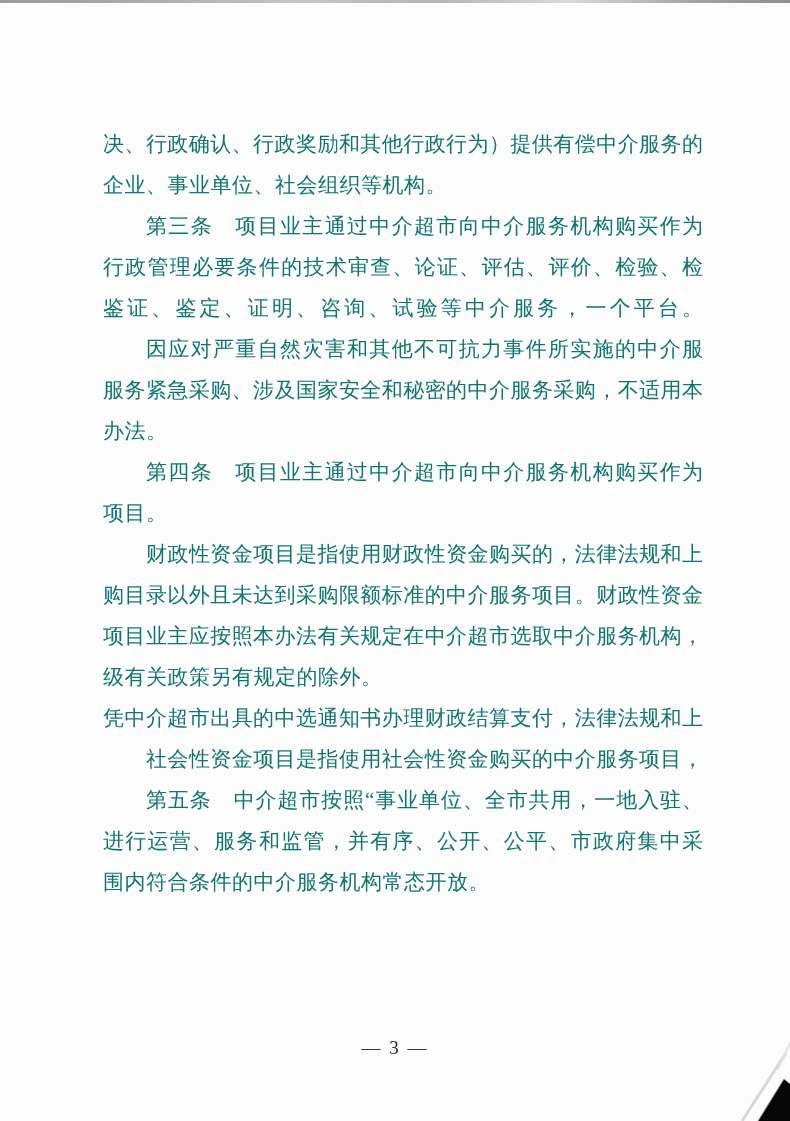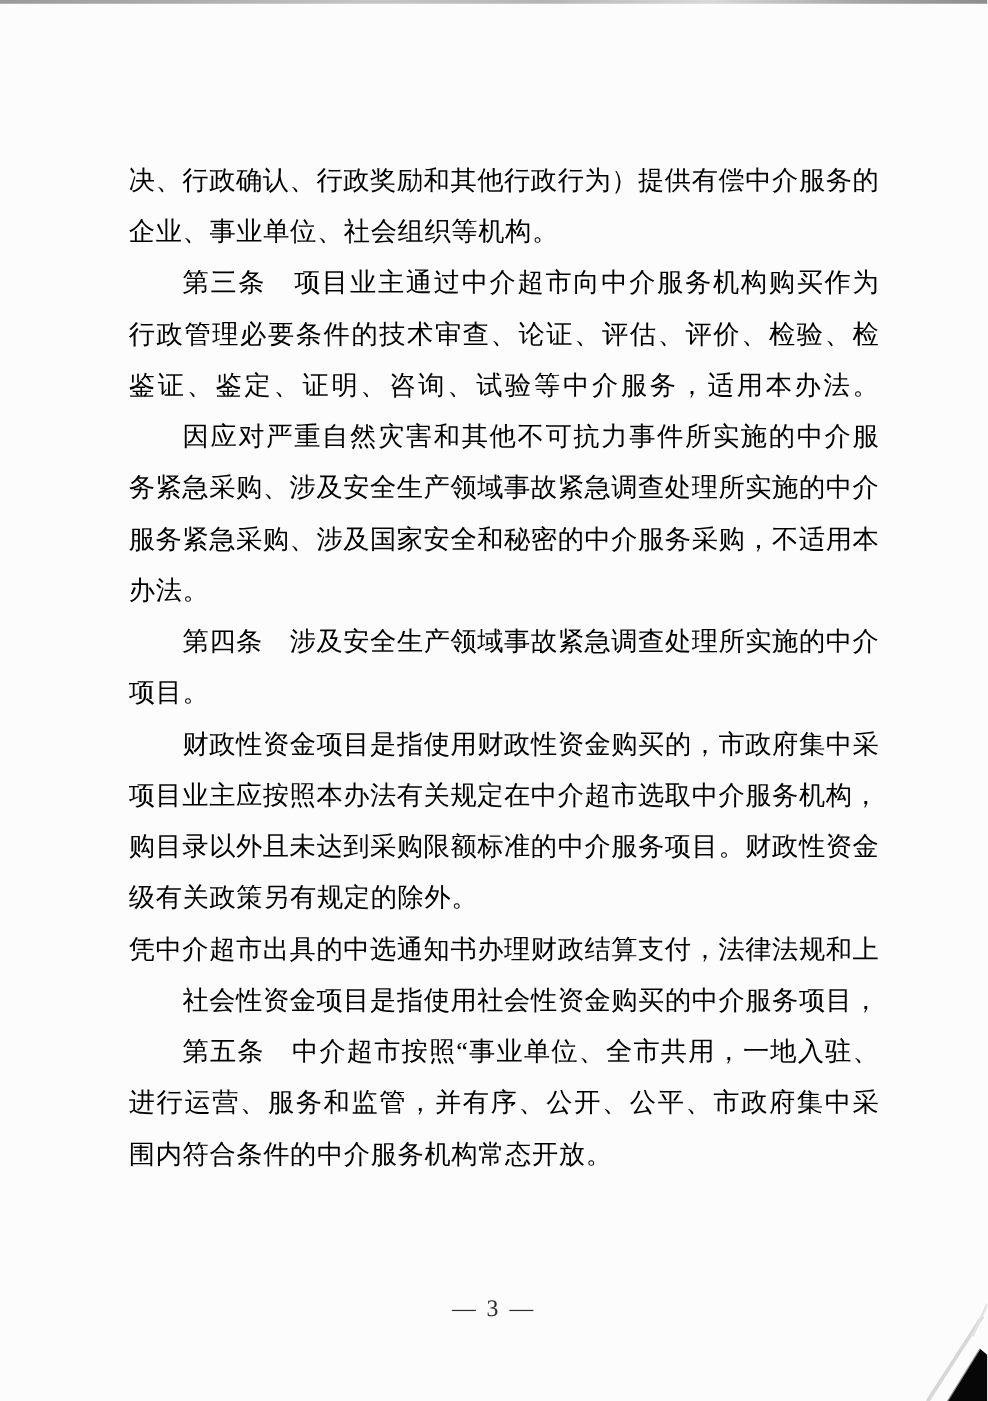--- a/index.html
+++ b/index.html
@@ -26,21 +26,21 @@
   .text-block {
     position: absolute;
     left: 103px;
     top: 124px;
     width: 600px;
   }
   .line {
     font-size: 21px;
     line-height: 41px;
     height: 41px;
-    color: #000000;
+    color: #0f766e;
     text-align: justify;
     text-align-last: justify;
     text-justify: inter-character;
     overflow: hidden;
   }
   .line.indent {
     text-indent: 43px;
   }
   .line.end {
     text-align: center;
@@ -69,30 +69,29 @@
 </head>
 <body>
 
 <div class="scan-edge-top"></div>
 
 <div class="text-block">
     <div class="line">决、行政确认、行政奖励和其他行政行为）提供有偿中介服务的</div>
     <div class="line end">企业、事业单位、社会组织等机构。</div>
     <div class="line indent">第三条　项目业主通过中介超市向中介服务机构购买作为</div>
     <div class="line">行政管理必要条件的技术审查、论证、评估、评价、检验、检测、</div>
-    <div class="line">鉴证、鉴定、证明、咨询、试验等中介服务，适用本办法。</div>
+    <div class="line">鉴证、鉴定、证明、咨询、试验等中介服务，一个平台。</div>
     <div class="line indent">因应对严重自然灾害和其他不可抗力事件所实施的中介服</div>
-    <div class="line">务紧急采购、涉及安全生产领域事故紧急调查处理所实施的中介</div>
     <div class="line">服务紧急采购、涉及国家安全和秘密的中介服务采购，不适用本</div>
     <div class="line end">办法。</div>
-    <div class="line indent">第四条　涉及安全生产领域事故紧急调查处理所实施的中介</div>
+    <div class="line indent">第四条　项目业主通过中介超市向中介服务机构购买作为</div>
     <div class="line end">项目。</div>
-    <div class="line indent">财政性资金项目是指使用财政性资金购买的，市政府集中采</div>
+    <div class="line indent">财政性资金项目是指使用财政性资金购买的，法律法规和上</div>
+    <div class="line">购目录以外且未达到采购限额标准的中介服务项目。财政性资金</div>
     <div class="line">项目业主应按照本办法有关规定在中介超市选取中介服务机构，</div>
-    <div class="line">购目录以外且未达到采购限额标准的中介服务项目。财政性资金</div>
     <div class="line end">级有关政策另有规定的除外。</div>
     <div class="line">凭中介超市出具的中选通知书办理财政结算支付，法律法规和上</div>
     <div class="line indent">社会性资金项目是指使用社会性资金购买的中介服务项目，</div>
     <div class="line indent">第五条　中介超市按照“事业单位、全市共用，一地入驻、</div>
     <div class="line">进行运营、服务和监管，并有序、公开、公平、市政府集中采</div>
     <div class="line end">围内符合条件的中介服务机构常态开放。</div>
   </div>
 
 <div class="page-number">— 3 —</div>
 

